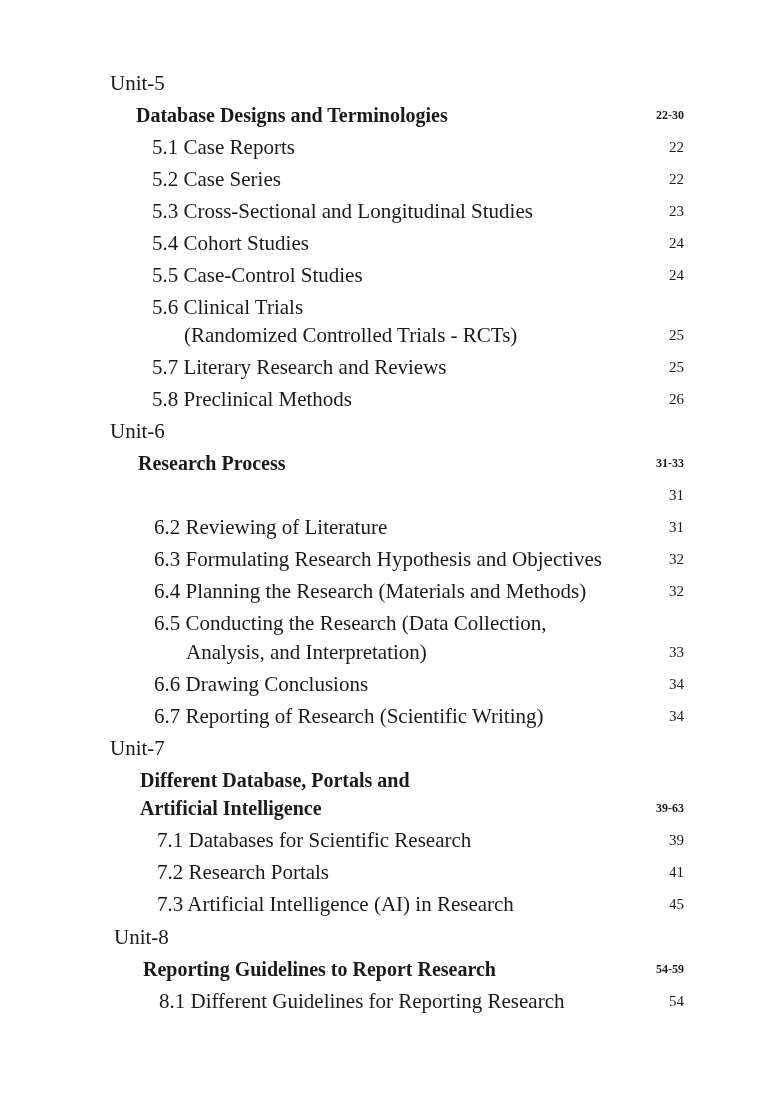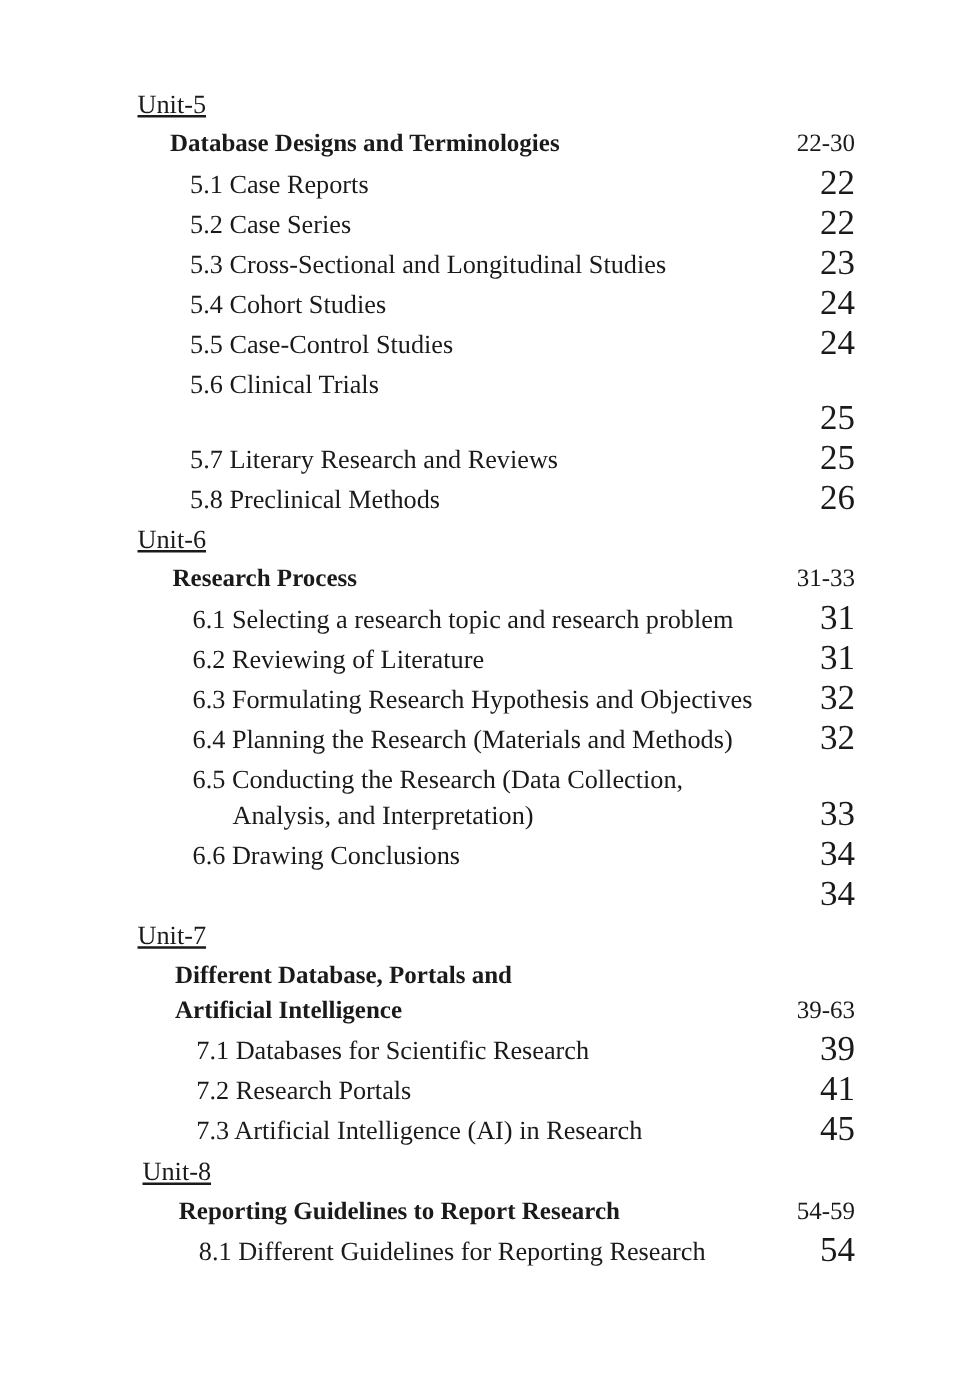--- a/index.html
+++ b/index.html
@@ -1,23 +1,23 @@
 <!DOCTYPE html>
 <html><head>
 <meta charset="utf-8">
 <style>
   html, body { margin:0; padding:0; background:#ffffff; }
   body { width:780px; height:1108px; position:relative; overflow:hidden;
          font-family:"DejaVu Serif", "Liberation Serif", serif; color:#1a1a1a; }
   .line { position:absolute; left:0; width:780px; height:32px; }
   .txt { position:absolute; white-space:nowrap; font-family:"Liberation Serif", serif; font-size:21px; line-height:32px; }
-  .num { position:absolute; right:96px; white-space:nowrap; font-family:"Liberation Serif", serif; font-size:28px; line-height:32px; text-align:right; }
-  .unit .txt { left:110px;text-decoration:underline; }
+  .num { position:absolute; right:96px; white-space:nowrap; font-family:"Liberation Serif", serif; font-size:15px; line-height:32px; text-align:right; }
+  .unit .txt { left:110px; }
   .title .txt { font-weight:bold; font-size:20px; }
-  .title .num { font-weight:normal; font-size:20px; }
+  .title .num { font-weight:bold; font-size:12px; }
 </style>
 </head>
 <body>
 
 <div>
 
   <div class="line unit" style="top:67px">
     <span class="txt">Unit-5</span>
   </div>
   <div class="line title" style="top:99px">
@@ -41,40 +41,40 @@
     <span class="num">24</span>
   </div>
   <div class="line" style="top:259px">
     <span class="txt" style="left:152px">5.5 Case-Control Studies</span>
     <span class="num">24</span>
   </div>
   <div class="line" style="top:291px">
     <span class="txt" style="left:152px">5.6 Clinical Trials</span>
   </div>
   <div class="line" style="top:319px">
+    <span class="txt" style="left:184px">(Randomized Controlled Trials - RCTs)</span>
     <span class="num">25</span>
   </div>
   <div class="line" style="top:351px">
     <span class="txt" style="left:152px">5.7 Literary Research and Reviews</span>
     <span class="num">25</span>
   </div>
   <div class="line" style="top:383px">
     <span class="txt" style="left:152px">5.8 Preclinical Methods</span>
     <span class="num">26</span>
   </div>
 
   <div class="line unit" style="top:415px">
     <span class="txt">Unit-6</span>
   </div>
   <div class="line title" style="top:447px">
     <span class="txt" style="left:138px">Research Process</span>
     <span class="num">31-33</span>
   </div>
   <div class="line" style="top:479px">
-    <span class="txt" style="left:154px">6.1 Selecting a research topic and research problem</span>
     <span class="num">31</span>
   </div>
   <div class="line" style="top:511px">
     <span class="txt" style="left:154px">6.2 Reviewing of Literature</span>
     <span class="num">31</span>
   </div>
   <div class="line" style="top:543px">
     <span class="txt" style="left:154px">6.3 Formulating Research Hypothesis and Objectives</span>
     <span class="num">32</span>
   </div>
@@ -87,20 +87,21 @@
   </div>
   <div class="line" style="top:636px">
     <span class="txt" style="left:186px">Analysis, and Interpretation)</span>
     <span class="num">33</span>
   </div>
   <div class="line" style="top:668px">
     <span class="txt" style="left:154px">6.6 Drawing Conclusions</span>
     <span class="num">34</span>
   </div>
   <div class="line" style="top:700px">
+    <span class="txt" style="left:154px">6.7 Reporting of Research (Scientific Writing)</span>
     <span class="num">34</span>
   </div>
 
   <div class="line unit" style="top:732px">
     <span class="txt">Unit-7</span>
   </div>
   <div class="line title" style="top:764px">
     <span class="txt" style="left:140px">Different Database, Portals and</span>
   </div>
   <div class="line title" style="top:792px">

